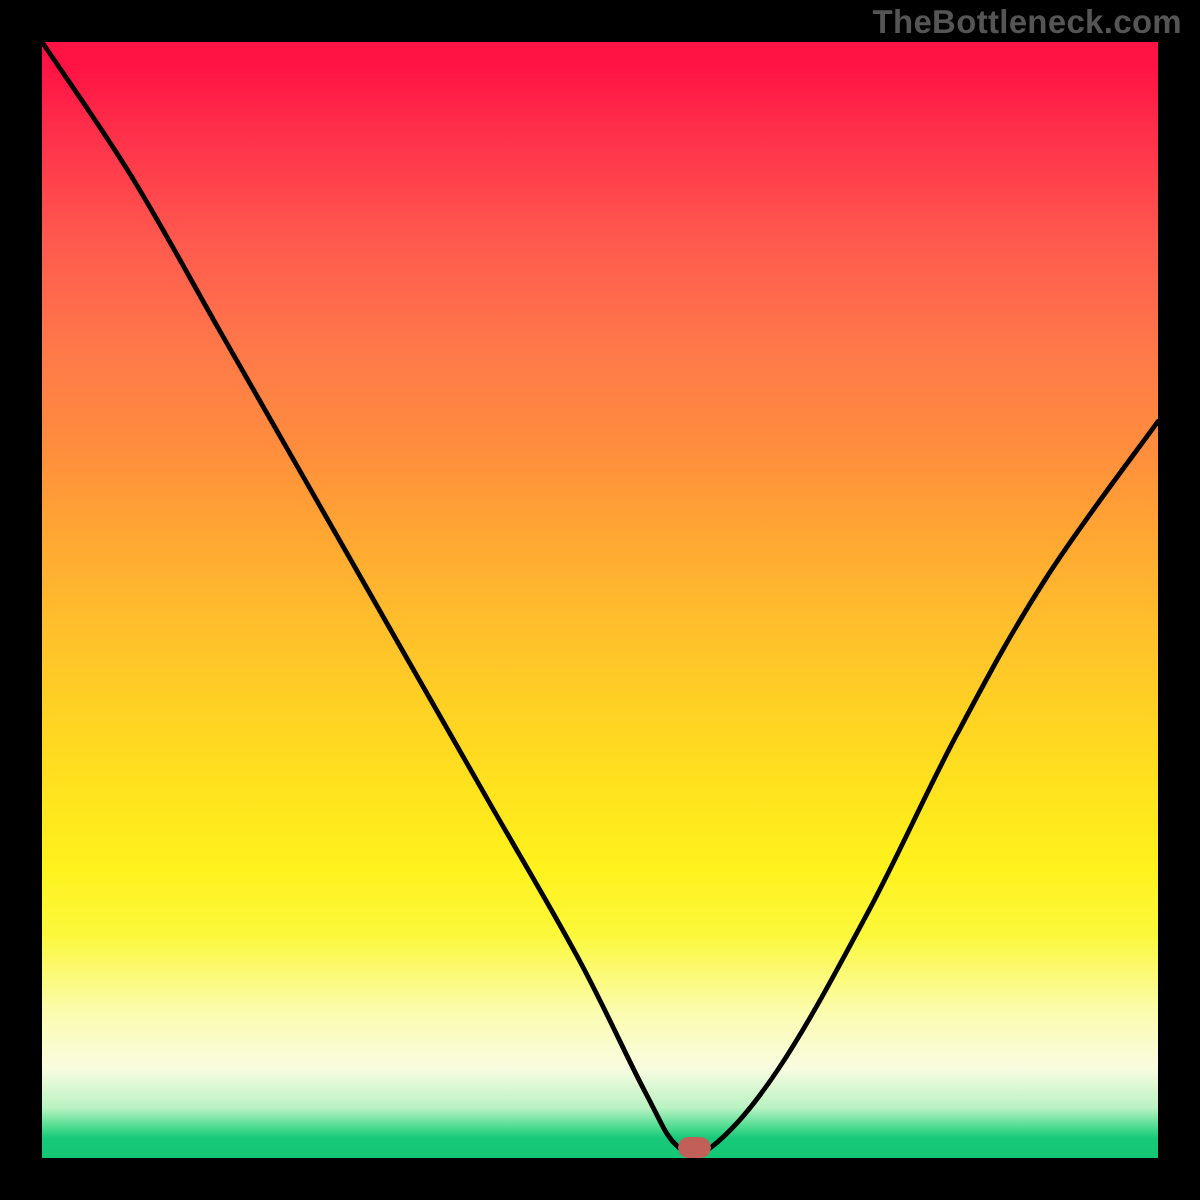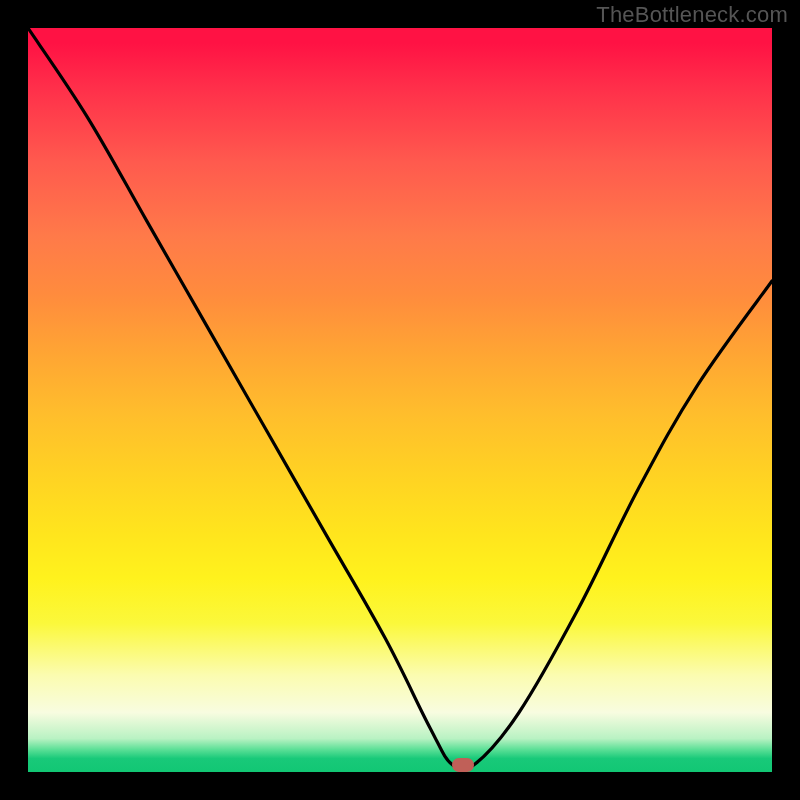--- a/index.html
+++ b/index.html
@@ -16,21 +16,21 @@
     width: 800px;
     height: 800px;
     background: #000;
   }
   .attribution {
     position: absolute;
     top: 2px;
     right: 12px;
     color: #555;
     font-size: 22px;
-    font-weight: 400;
+    font-weight: 700;
     letter-spacing: 0.2px;
   }
   .plot {
     position: absolute;
     left: 28px;
     top: 28px;
     width: 744px;
     height: 744px;
   }
   .gradient-bg {

